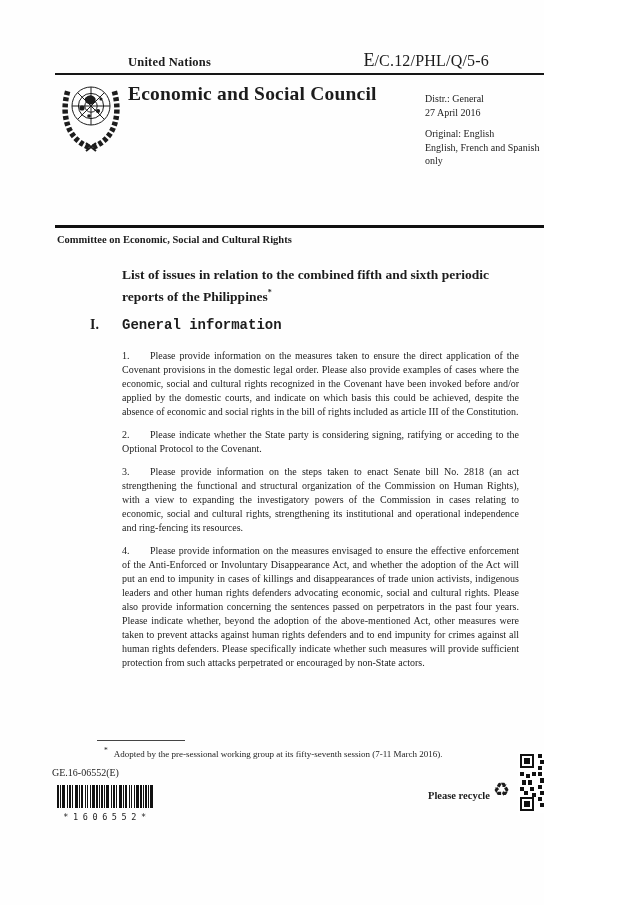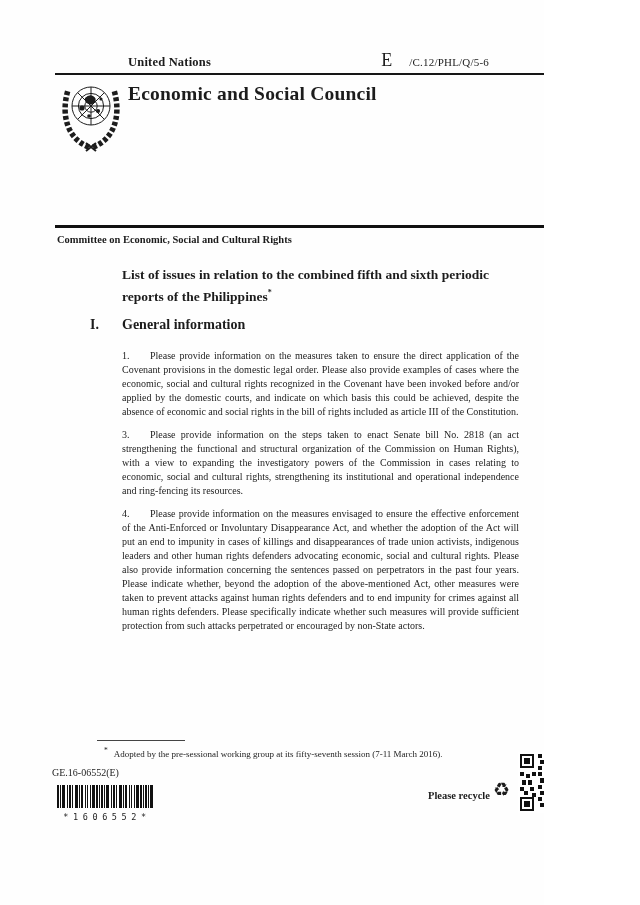--- a/index.html
+++ b/index.html
@@ -5,35 +5,35 @@
   html,body{margin:0;padding:0;background:#ffffff;}
   .page{
     position:relative;width:544px;height:905px;background:#fefefe;
     font-family:"Liberation Serif", serif;color:#1c1c1c;overflow:hidden;
   }
   .abs{position:absolute;}
   
   .un-name{left:128px;top:55px;font-size:12.5px;font-weight:bold;letter-spacing:.2px;}
   .doc-symbol{right:55px;top:50px;display:flex;align-items:baseline;}
   .doc-symbol .big-e{font-size:18px;}
-  .doc-symbol .rest{font-size:11px;letter-spacing:.2px;margin-left:17px;}
+  .doc-symbol .rest{font-size:16px;letter-spacing:.2px;}
   .rule-thin{left:55px;top:73px;width:530px;height:2px;background:#161616;}
   .emblem{left:59px;top:77px;}
   .council-title{left:128px;top:83px;font-size:19.5px;font-weight:bold;letter-spacing:.2px;}
   .distr-block{left:425px;top:92px;font-size:10px;line-height:13.5px;}
   .distr-block .gap{height:8px;}
   
   .rule-thick{left:55px;top:225px;width:530px;height:3px;background:#111;}
   .committee{left:57px;top:234px;font-size:10.5px;font-weight:bold;}
   
   .doc-title{left:122px;top:266px;width:372px;font-size:13.5px;font-weight:bold;line-height:17.5px;}
   .doc-title sup{font-size:8px;}
   .section-head{left:0;top:317px;width:640px;font-size:14px;font-weight:bold;}
   .section-num{position:absolute;left:90px;top:0;}
-  .section-label{position:absolute;left:122px;top:0;}
+  .section-label{position:absolute;left:122px;top:0;font-family:Liberation Mono, monospace;}
   
   .body-text{left:122px;top:349px;width:397px;font-size:10px;line-height:14px;}
   .para{margin:0 0 9px 0;text-align:justify;}
   .pnum{display:inline-block;width:28px;}
   
   .fn-sep{left:97px;top:740px;width:88px;height:1px;background:#444;}
   .footnote{left:97px;top:746px;width:430px;font-size:9px;}
   .footnote .mark{vertical-align:super;font-size:7.5px;padding:0 6px 0 7px;}
   
   .ge-number{left:52px;top:767px;font-size:10px;}
@@ -83,35 +83,43 @@
         <circle cx="23" cy="31" r="2.6"></circle>
         <circle cx="39" cy="34" r="2.1"></circle>
         <circle cx="30" cy="39" r="1.8"></circle>
         <circle cx="42" cy="22" r="1.6"></circle>
       </g>
     </svg>
   </div>
 
   <div class="abs council-title">Economic and Social Council</div>
 
+  <div class="abs distr-block">
+    <div>Distr.: General</div>
+    <div>27 April 2016</div>
+    <div class="gap"></div>
+    <div>Original: English</div>
+    <div>English, French and Spanish only</div>
+  </div>
 
   <div class="abs rule-thick"></div>
   <div class="abs committee">Committee on Economic, Social and Cultural Rights</div>
 
   <div class="abs doc-title">
     <span>List of issues in relation to the combined fifth and sixth periodic reports of the Philippines</span><sup>*</sup>
   </div>
 
   <div class="abs section-head">
     <span class="section-num">I.</span>
     <span class="section-label">General information</span>
   </div>
 
   <div class="abs body-text">
     <p class="para"><span class="pnum">1.</span><span>Please provide information on the measures taken to ensure the direct application of the Covenant provisions in the domestic legal order. Please also provide examples of cases where the economic, social and cultural rights recognized in the Covenant have been invoked before and/or applied by the domestic courts, and indicate on which basis this could be achieved, despite the absence of economic and social rights in the bill of rights included as article III of the Constitution.</span></p>
+    <p class="para"><span class="pnum">2.</span><span>Please indicate whether the State party is considering signing, ratifying or acceding to the Optional Protocol to the Covenant.</span></p>
     <p class="para"><span class="pnum">3.</span><span>Please provide information on the steps taken to enact Senate bill No. 2818 (an act strengthening the functional and structural organization of the Commission on Human Rights), with a view to expanding the investigatory powers of the Commission in cases relating to economic, social and cultural rights, strengthening its institutional and operational independence and ring-fencing its resources.</span></p>
     <p class="para"><span class="pnum">4.</span><span>Please provide information on the measures envisaged to ensure the effective enforcement of the Anti-Enforced or Involuntary Disappearance Act, and whether the adoption of the Act will put an end to impunity in cases of killings and disappearances of trade union activists, indigenous leaders and other human rights defenders advocating economic, social and cultural rights. Please also provide information concerning the sentences passed on perpetrators in the past four years. Please indicate whether, beyond the adoption of the above-mentioned Act, other measures were taken to prevent attacks against human rights defenders and to end impunity for crimes against all human rights defenders. Please specifically indicate whether such measures will provide sufficient protection from such attacks perpetrated or encouraged by non-State actors.</span></p>
   </div>
 
   <div class="abs fn-sep"></div>
   <div class="abs footnote">
     <span class="mark">*</span><span>Adopted by the pre-sessional working group at its fifty-seventh session (7-11 March 2016).</span>
   </div>
 
   <div class="abs ge-number">GE.16-06552(E)</div>

